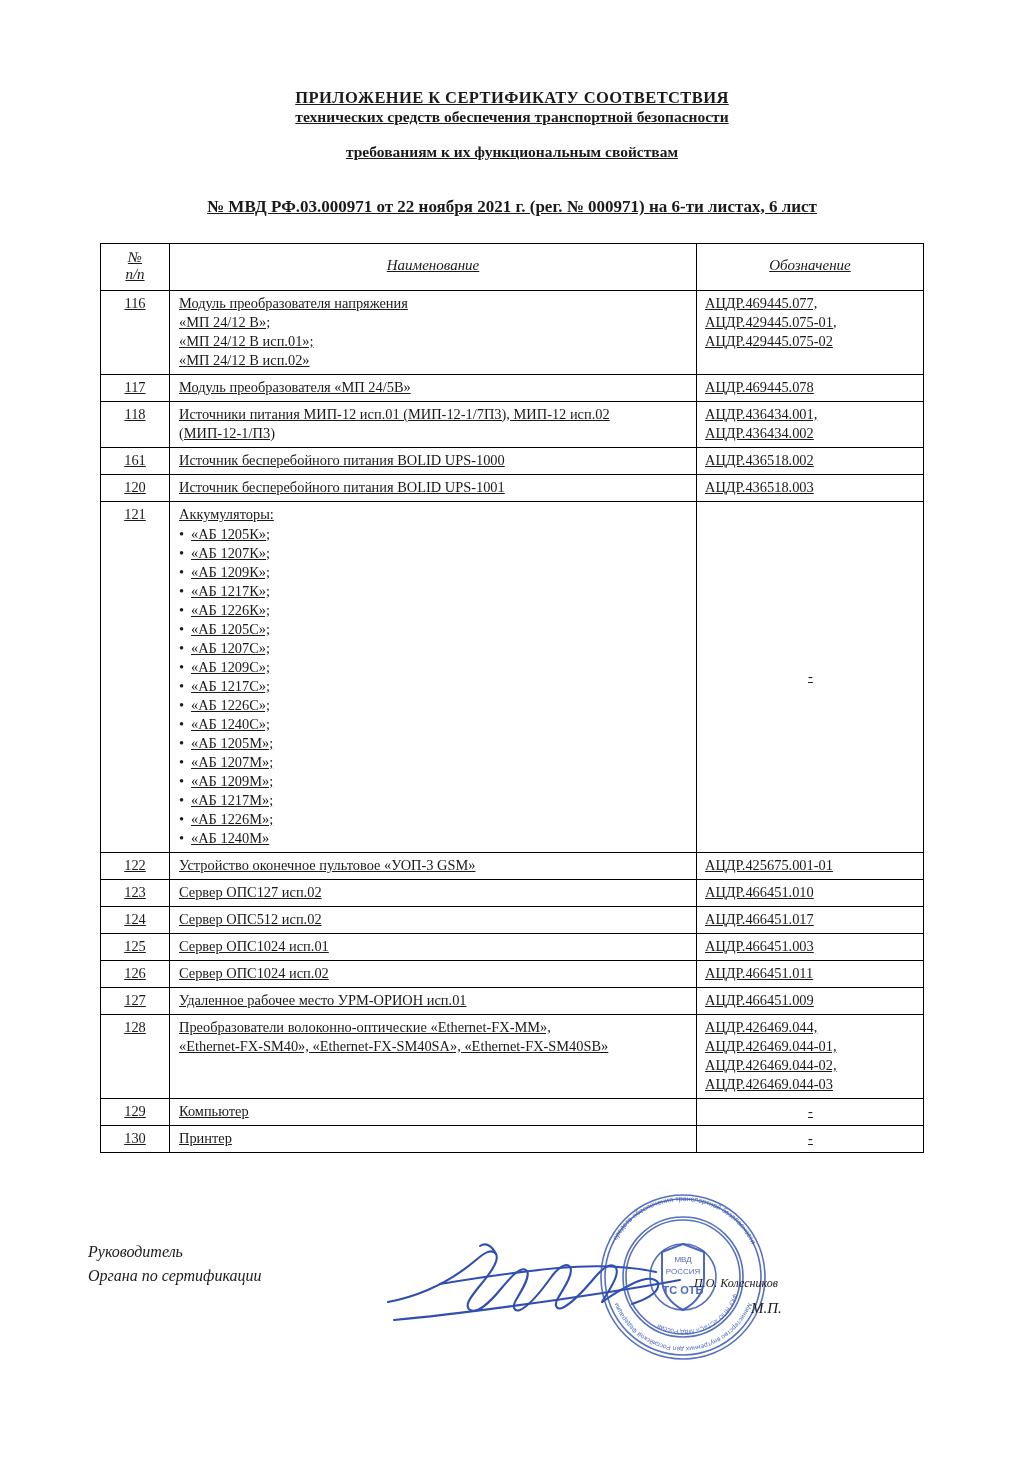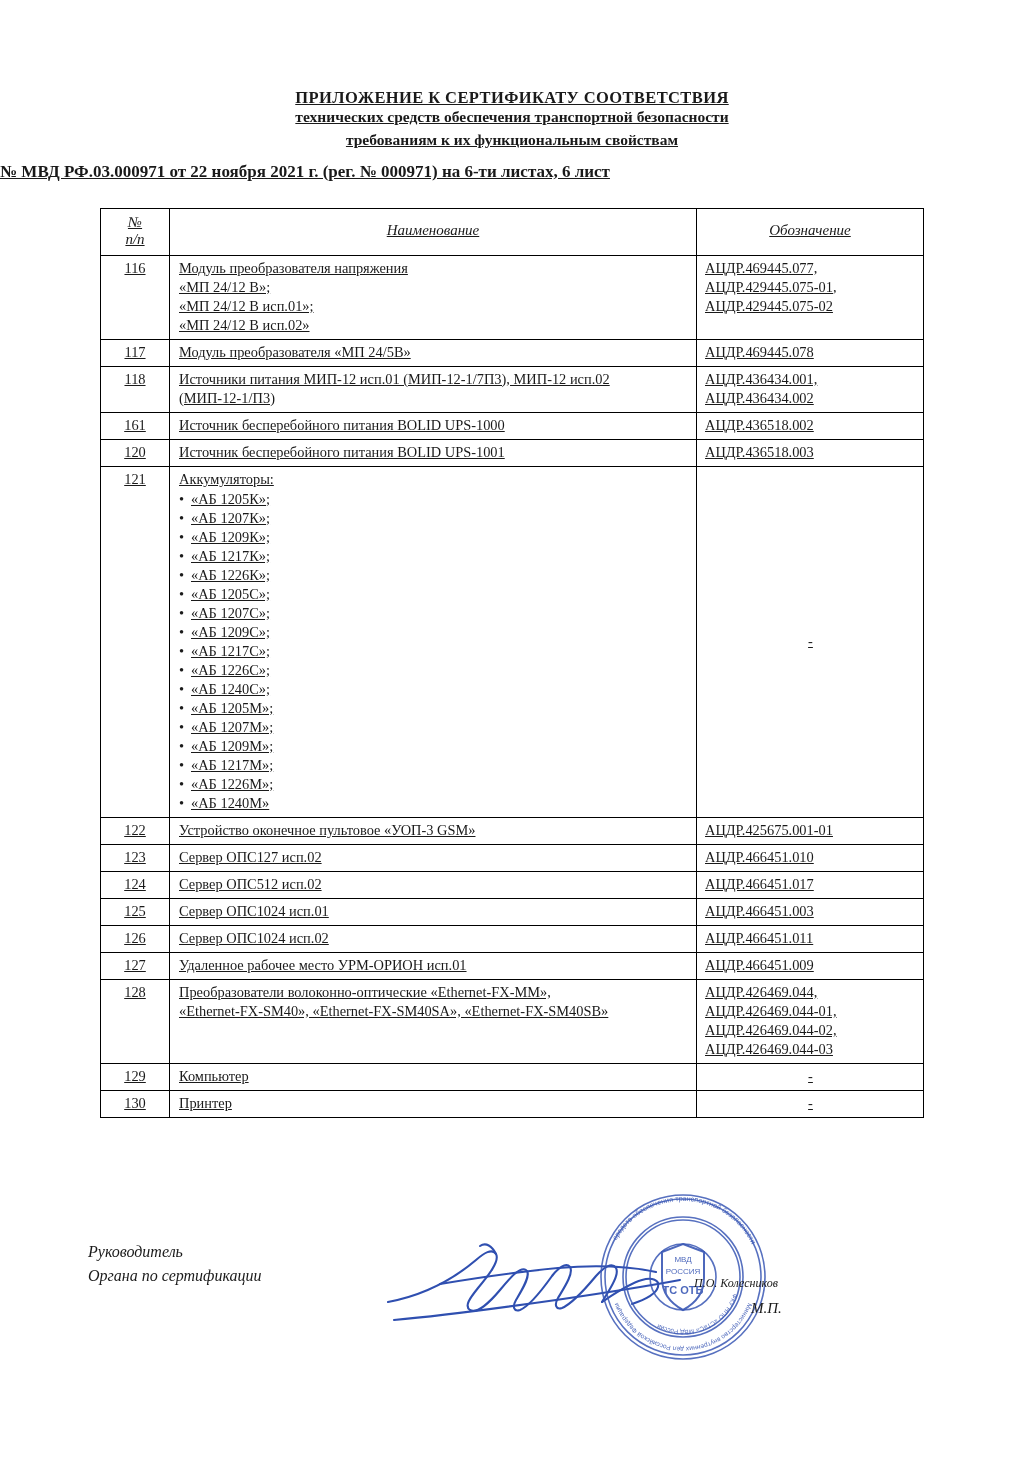--- a/index.html
+++ b/index.html
@@ -30,26 +30,27 @@
     font-weight: bold;
     letter-spacing: 0.4px;
   }
   .header .line2 {
     font-size: 15.5px;
     font-weight: bold;
   }
   .header .line3 {
     font-size: 15.5px;
     font-weight: bold;
-    margin-top: 5px;
+    margin-top: 17px;
   }
   .certline {
+    text-align: center;
     font-size: 17px;
     font-weight: bold;
-    margin-top: 13px;
+    margin-top: 36px;
   }
   table.maintable {
     border-collapse: collapse;
     margin: 26px auto 0 auto;
     width: 824px;
     table-layout: fixed;
   }
   table.maintable th,
   table.maintable td {
     border: 1px solid #000;

